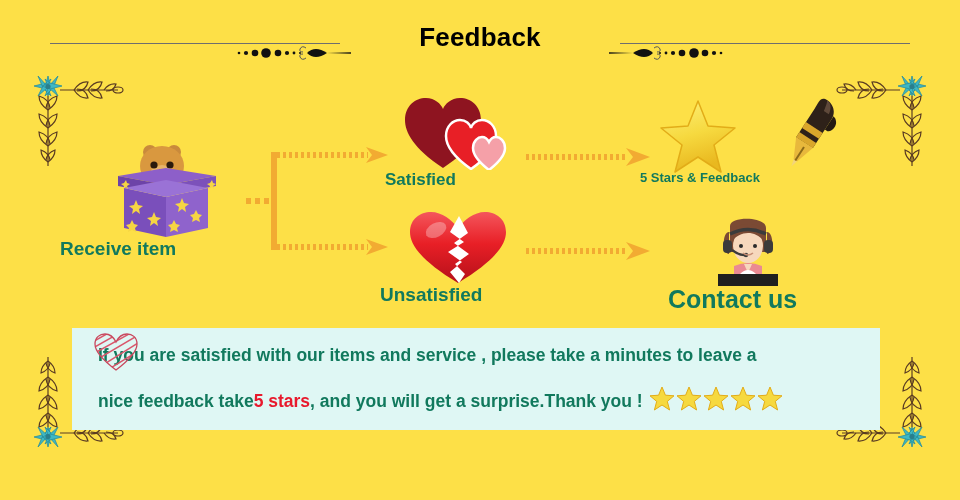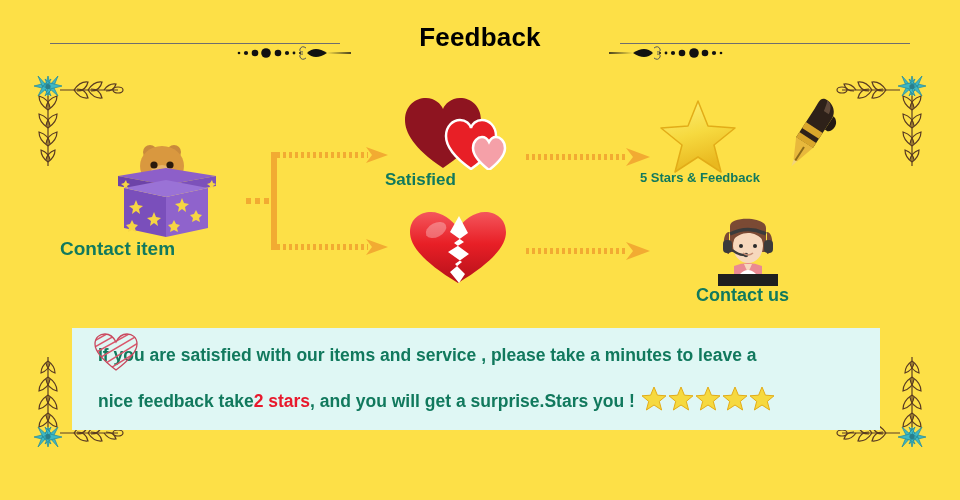--- a/index.html
+++ b/index.html
@@ -46,21 +46,21 @@
   .lbl-sat{position:absolute;left:385px;top:170px;width:150px;font-size:17px;}
 
   .heart-uns{position:absolute;left:408px;top:212px;width:100px;height:72px;}
   .lbl-uns{position:absolute;left:380px;top:284px;width:160px;font-size:19px;}
 
   .star-big{position:absolute;left:660px;top:100px;width:76px;height:74px;}
   .pen{position:absolute;left:776px;top:96px;width:74px;height:78px;}
   .lbl-stars{position:absolute;left:640px;top:170px;width:230px;font-size:13px;}
 
   .agent{position:absolute;left:710px;top:218px;width:76px;height:70px;}
-  .lbl-contact{position:absolute;left:668px;top:285px;width:160px;font-size:18px;margin-left:28px;}
+  .lbl-contact{position:absolute;left:668px;top:285px;width:160px;font-size:25px;}
 
   
   .conn{position:absolute;}
   .conn.branch{left:246px;top:146px;width:150px;height:110px;}
   .conn.a1{left:524px;top:146px;width:128px;height:22px;}
   .conn.a2{left:524px;top:240px;width:128px;height:22px;}
 
   
   .msgbox{
     position:absolute;left:72px;top:328px;width:808px;height:102px;
@@ -283,21 +283,21 @@
         <polygon points="42,74 44,79 49,80 45,83 46,88 42,85 38,88 39,83 35,80 40,79"></polygon>
         <polygon points="70,60 72,65 77,66 73,69 74,74 70,71 66,74 67,69 63,66 68,65"></polygon>
         <polygon points="84,72 86,76 90,77 87,80 88,84 84,82 80,84 81,80 78,77 82,76"></polygon>
         <polygon points="62,82 64,86 68,87 65,90 66,94 62,92 58,94 59,90 56,87 60,86"></polygon>
         <polygon points="20,82 22,86 26,87 23,90 24,94 20,92 16,94 17,90 14,87 18,86"></polygon>
         <polygon points="100,42 101,45 104,46 101,48 102,51 100,49 97,51 98,48 95,46 98,45"></polygon>
         <polygon points="14,42 15,45 18,46 15,48 16,51 14,49 11,51 12,48 9,46 12,45"></polygon>
       </g>
     </svg>
   </div>
-  <div class="node-label lbl-receive">Contact item</div>
+  <div class="node-label lbl-receive">Receive item</div>
 
   <div class="conn branch">
     <svg viewBox="0 0 150 110" width="150" height="110">
       <line x1="0" y1="55" x2="26" y2="55" stroke="#f2ab32" stroke-width="6" stroke-dasharray="5,4"></line>
       <rect x="25" y="6" width="6" height="98" fill="#f2ab32"></rect>
       <line x1="31" y1="9" x2="122" y2="9" stroke="#f2ab32" stroke-width="6" stroke-dasharray="3,3"></line>
       <polygon points="120,1 142,9 120,17 126,9" fill="#f2ab32"></polygon>
       <line x1="31" y1="101" x2="122" y2="101" stroke="#f2ab32" stroke-width="6" stroke-dasharray="3,3"></line>
       <polygon points="120,93 142,101 120,109 126,101" fill="#f2ab32"></polygon>
     </svg>
@@ -326,20 +326,21 @@
           <stop offset="0%" stop-color="#f4565c"></stop>
           <stop offset="45%" stop-color="#e81f26"></stop>
           <stop offset="100%" stop-color="#b5101a"></stop>
         </linearGradient>
       </defs>
       <path d="M50 71 C 12 48 2 32 2 20 C 2 7 12 0 23 0 C 34 0 44 8 50 16 C 56 8 66 0 77 0 C 88 0 98 7 98 20 C 98 32 88 48 50 71 Z" fill="url(#bhg)"></path>
       <path d="M51 4 L42 20 L56 30 L40 40 L54 50 L42 60 L51 71 L57 62 L47 52 L61 42 L46 31 L60 21 L51 4 Z" fill="#ffffff"></path>
       <ellipse cx="28" cy="18" rx="11" ry="7" fill="#ffffff" opacity="0.30" transform="rotate(-28 28 18)"></ellipse>
     </svg>
   </div>
+  <div class="node-label lbl-uns">Unsatisfied</div>
 
   <div class="conn a2">
     <svg viewBox="0 0 128 22" width="128" height="22">
       <line x1="2" y1="11" x2="104" y2="11" stroke="#f2ab32" stroke-width="6" stroke-dasharray="3,3"></line>
       <polygon points="102,2 126,11 102,20 109,11" fill="#f2ab32"></polygon>
     </svg>
   </div>
 
   <div class="star-big">
     <svg viewBox="0 0 76 74" width="76" height="74">
@@ -416,21 +417,21 @@
             <line x1="14" y1="50" x2="56" y2="26"></line>
             <line x1="20" y1="52" x2="56" y2="32"></line>
             <line x1="26" y1="54" x2="56" y2="38"></line>
           </g>
           <path d="M22 37 C 6 25 1 17 1 11 C 1 4 6 1 11 1 C 16 1 20 5 22 9 C 24 5 28 1 33 1 C 38 1 43 4 43 11 C 43 17 38 25 22 37 Z" fill="none" stroke="#c8485e" stroke-width="1.3"></path>
         </svg>
       </span><span class="txt-seg">If you are satisfied with our items and service , please take a minutes to leave a</span>
     </div>
 
     <div class="msg-line two">
-      <span class="txt-seg">nice feedback take </span><span class="txt-seg msg-red">2 stars</span><span class="txt-seg"> , and you will get a surprise.Stars you !</span>
+      <span class="txt-seg">nice feedback take </span><span class="txt-seg msg-red">5 stars</span><span class="txt-seg"> , and you will get a surprise.Thank you !</span>
       <span class="inline-star"><svg viewBox="0 0 26 26" width="26" height="26">
             <polygon points="13,1 16.4,9.2 25,9.8 18.3,15.4 20.6,24 13,19 5.4,24 7.7,15.4 1,9.8 9.6,9.2" fill="#f6d93f" stroke="#e2ac18" stroke-width="1"></polygon>
           </svg></span><span class="inline-star"><svg viewBox="0 0 26 26" width="26" height="26">
             <polygon points="13,1 16.4,9.2 25,9.8 18.3,15.4 20.6,24 13,19 5.4,24 7.7,15.4 1,9.8 9.6,9.2" fill="#f6d93f" stroke="#e2ac18" stroke-width="1"></polygon>
           </svg></span><span class="inline-star"><svg viewBox="0 0 26 26" width="26" height="26">
             <polygon points="13,1 16.4,9.2 25,9.8 18.3,15.4 20.6,24 13,19 5.4,24 7.7,15.4 1,9.8 9.6,9.2" fill="#f6d93f" stroke="#e2ac18" stroke-width="1"></polygon>
           </svg></span><span class="inline-star"><svg viewBox="0 0 26 26" width="26" height="26">
             <polygon points="13,1 16.4,9.2 25,9.8 18.3,15.4 20.6,24 13,19 5.4,24 7.7,15.4 1,9.8 9.6,9.2" fill="#f6d93f" stroke="#e2ac18" stroke-width="1"></polygon>
           </svg></span><span class="inline-star"><svg viewBox="0 0 26 26" width="26" height="26">
             <polygon points="13,1 16.4,9.2 25,9.8 18.3,15.4 20.6,24 13,19 5.4,24 7.7,15.4 1,9.8 9.6,9.2" fill="#f6d93f" stroke="#e2ac18" stroke-width="1"></polygon>

